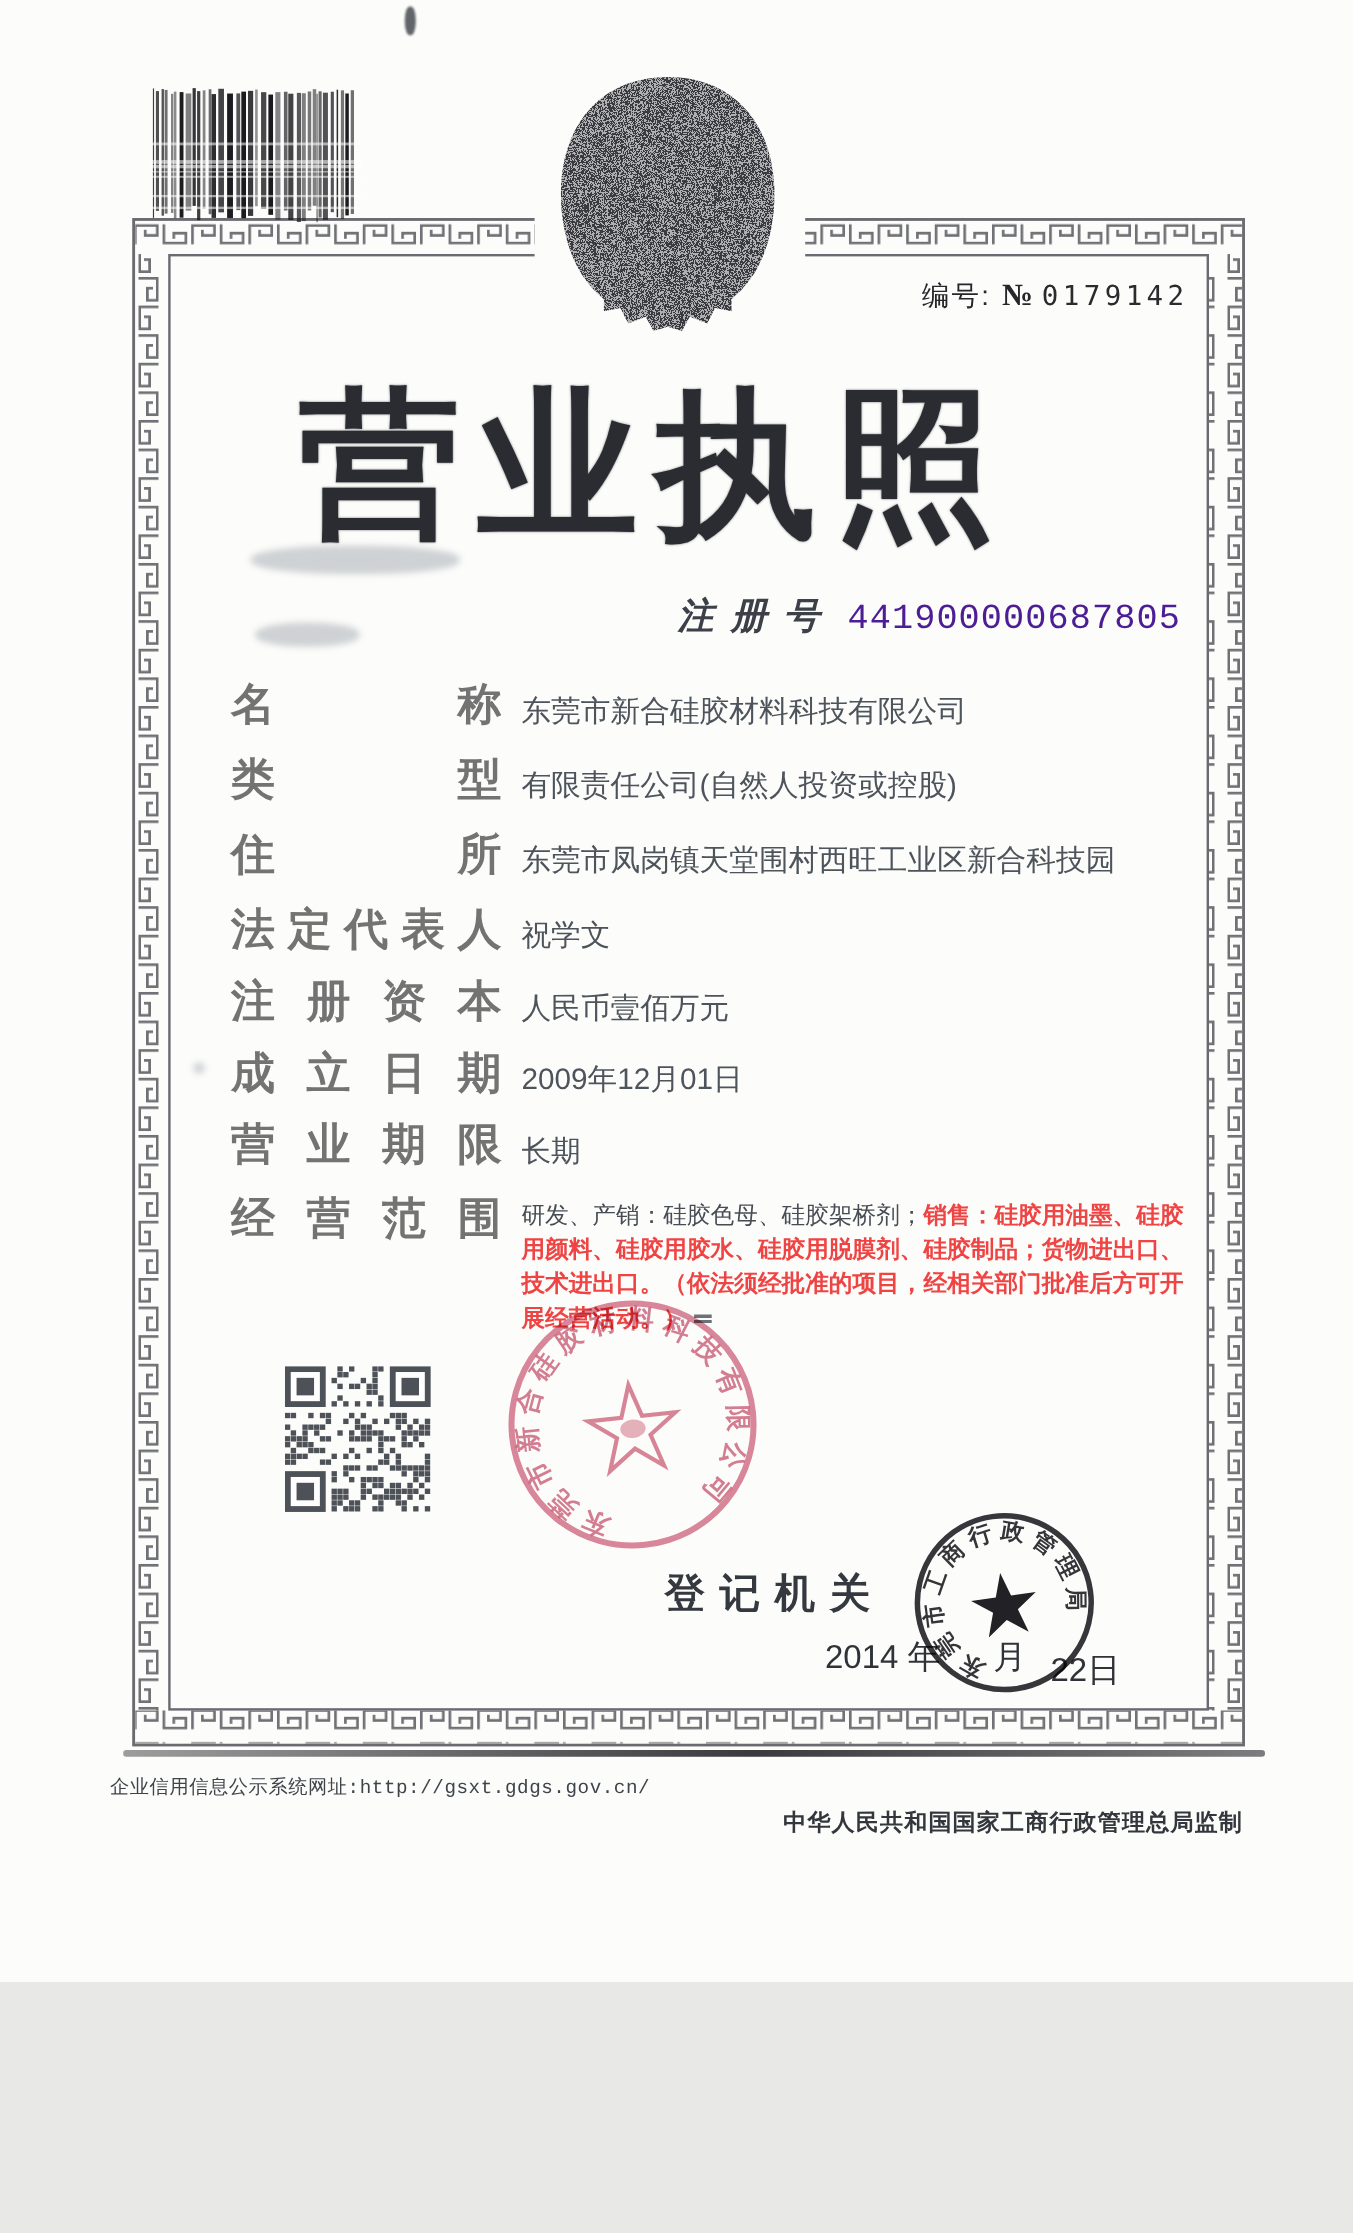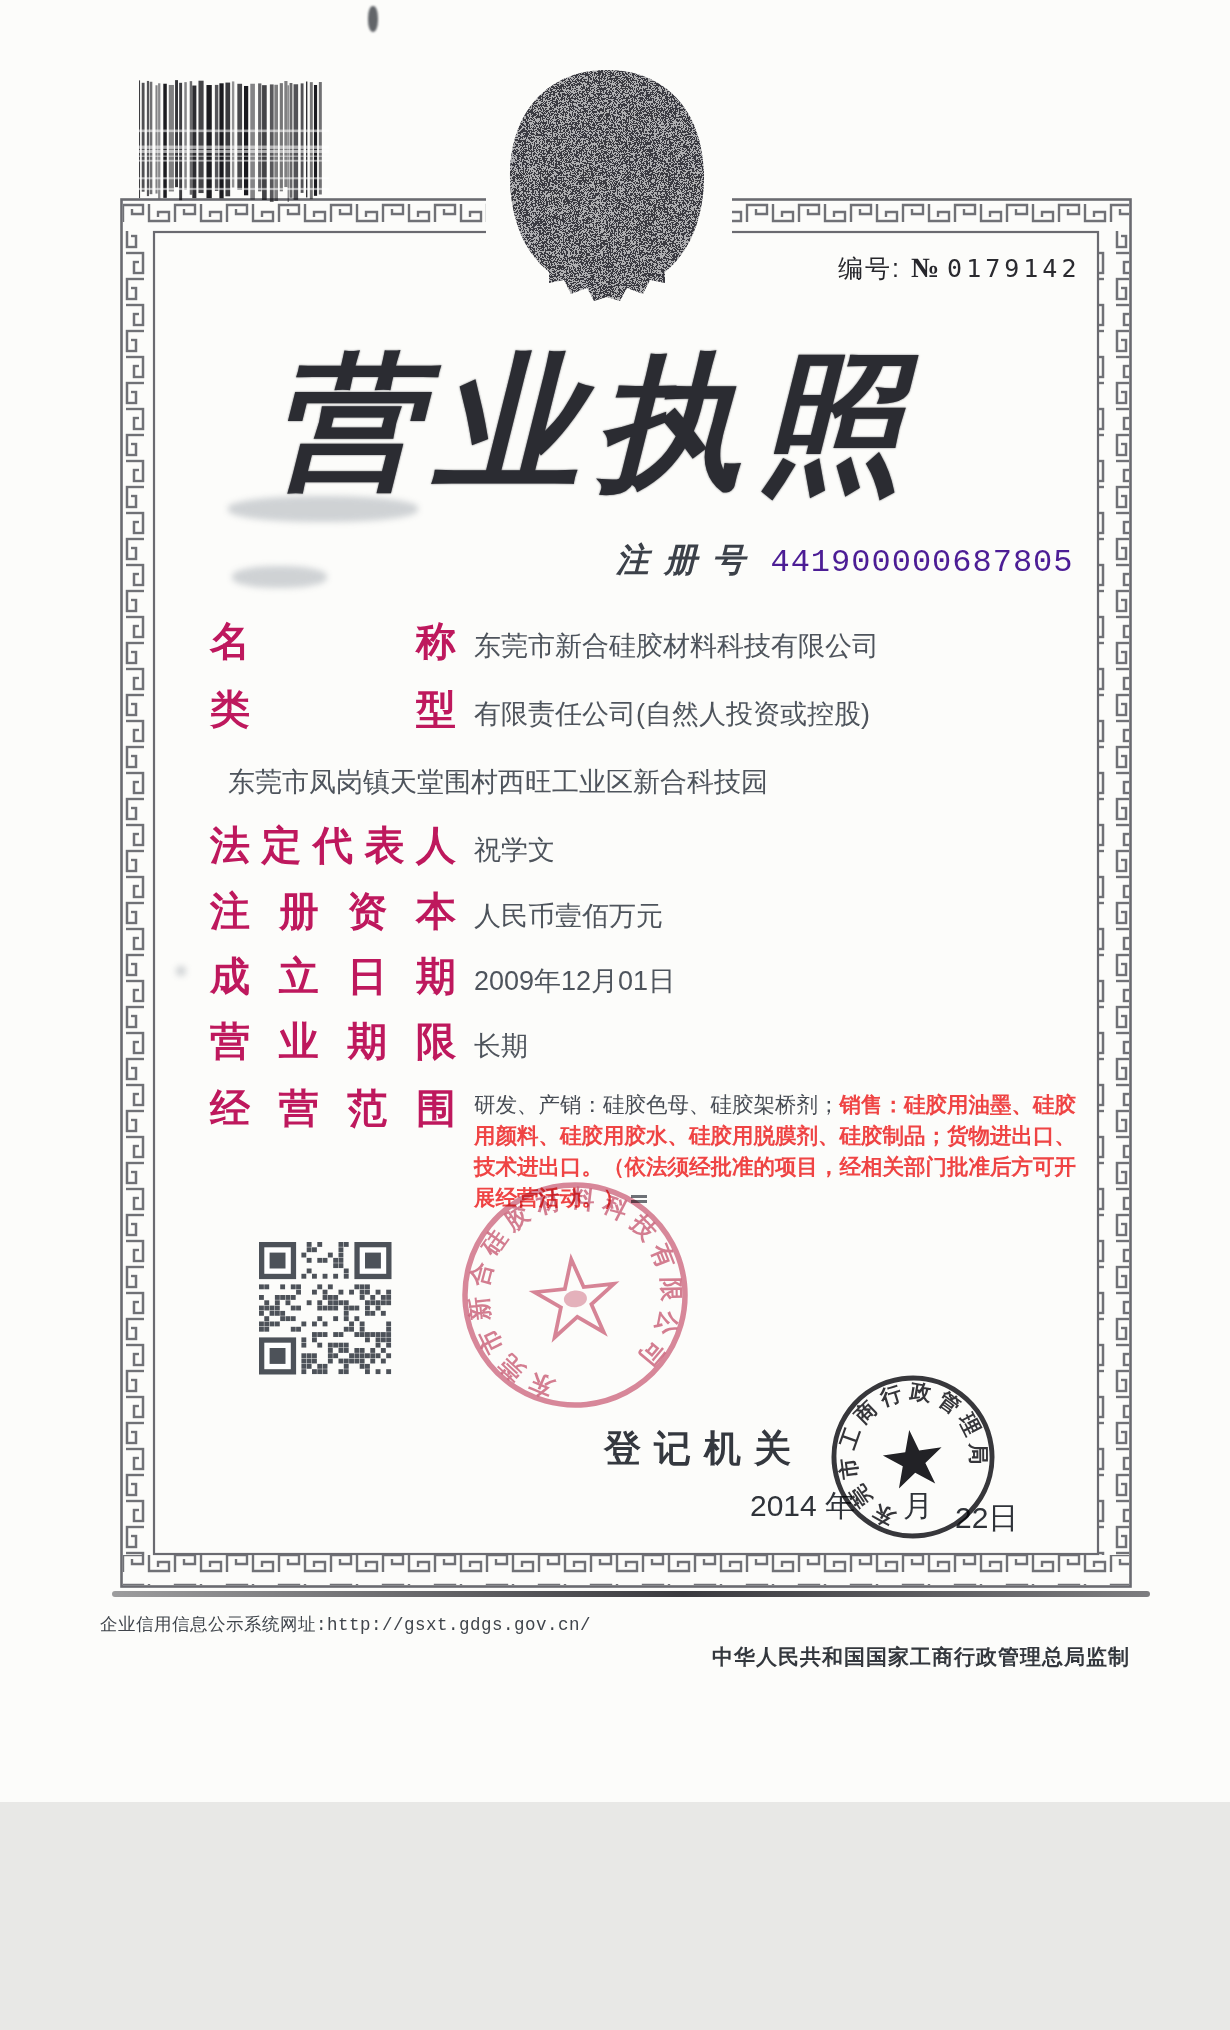--- a/index.html
+++ b/index.html
@@ -5,26 +5,26 @@
   html,body{margin:0;padding:0;background:#e8e8e6;}
   .page{position:relative;width:1230px;height:1802px;background:#fcfcfa;overflow:hidden;
         font-family:"Liberation Sans",sans-serif;color:#33363c;}
   svg{display:block}
   .abs{position:absolute;}
   .emblem-backing{left:486px;top:56px;width:246px;height:258px;background:#fcfcfa;}
   .serial{left:838px;top:252px;font-size:25px;color:#26262b;letter-spacing:2px;white-space:nowrap;}
   .serial .sym{font-family:"Liberation Serif",serif;font-weight:700;font-size:28px;padding:0 6px 0 10px;}
   .serial .num{font-family:"DejaVu Sans Mono","Liberation Mono",monospace;font-size:25px;letter-spacing:4px;color:#2a2a2f;}
   .title{left:272px;top:326px;font-size:146px;font-weight:900;letter-spacing:16px;color:#2b2c32;
-         font-family:"DejaVu Sans",sans-serif;text-shadow:0 0 2px rgba(43,44,50,.75);white-space:nowrap;font-style:italic;}
+         font-family:"DejaVu Sans",sans-serif;text-shadow:0 0 2px rgba(43,44,50,.75);white-space:nowrap;}
   .regno{left:616px;top:538px;white-space:nowrap;}
   .regno .lab{font-size:33px;letter-spacing:15px;font-weight:600;color:#3c4149;font-style:italic;}
   .regno .val{font-family:"Liberation Mono",monospace;font-size:32px;color:#4c1d95;letter-spacing:1px;margin-left:6px;text-align:center;}
   .row{position:absolute;left:210px;display:flex;align-items:flex-start;}
-  .row .lab{width:246px;font-size:40px;font-weight:700;color:#be185d;line-height:1.15;
+  .row .lab{width:246px;font-size:40px;font-weight:700;color:#737373;line-height:1.15;
             text-align:justify;text-align-last:justify;}
   .row .val{margin-left:18px;padding-top:10px;font-size:27px;color:#4e545c;white-space:nowrap;}
   .row.scope .val{white-space:normal;width:620px;font-size:21.5px;line-height:1.44;padding-top:5px;color:#474c54;}
   .row.scope .val b{color:#ef4444;}
   .scan-smudge{display:inline-block;width:16px;height:10px;margin-left:6px;
      background:linear-gradient(#4a4e55 0 3px,transparent 3px 5px,#4a4e55 5px 8px,transparent 8px);opacity:.8;}
   .registrar{left:604px;top:1424px;font-size:37px;font-weight:600;letter-spacing:13px;color:#34383f;white-space:nowrap;}
   .date-seg{position:absolute;top:1486px;font-size:30px;color:#2f3339;white-space:nowrap;}
   .d1{left:750px;} .d2{left:903px;} .d3{left:955px;margin-top:12px;}
   .seal{mix-blend-mode:multiply;}
@@ -146,20 +146,21 @@
 
   <div class="row" style="top:618px">
     <div class="lab">名称</div>
     <div class="val">东莞市新合硅胶材料科技有限公司</div>
   </div>
   <div class="row" style="top:686px">
     <div class="lab">类型</div>
     <div class="val">有限责任公司(自然人投资或控股)</div>
   </div>
   <div class="row" style="top:754px">
+    <div class="lab">住所</div>
     <div class="val">东莞市凤岗镇天堂围村西旺工业区新合科技园</div>
   </div>
   <div class="row" style="top:822px">
     <div class="lab">法定代表人</div>
     <div class="val">祝学文</div>
   </div>
   <div class="row" style="top:888px">
     <div class="lab">注册资本</div>
     <div class="val">人民币壹佰万元</div>
   </div>

